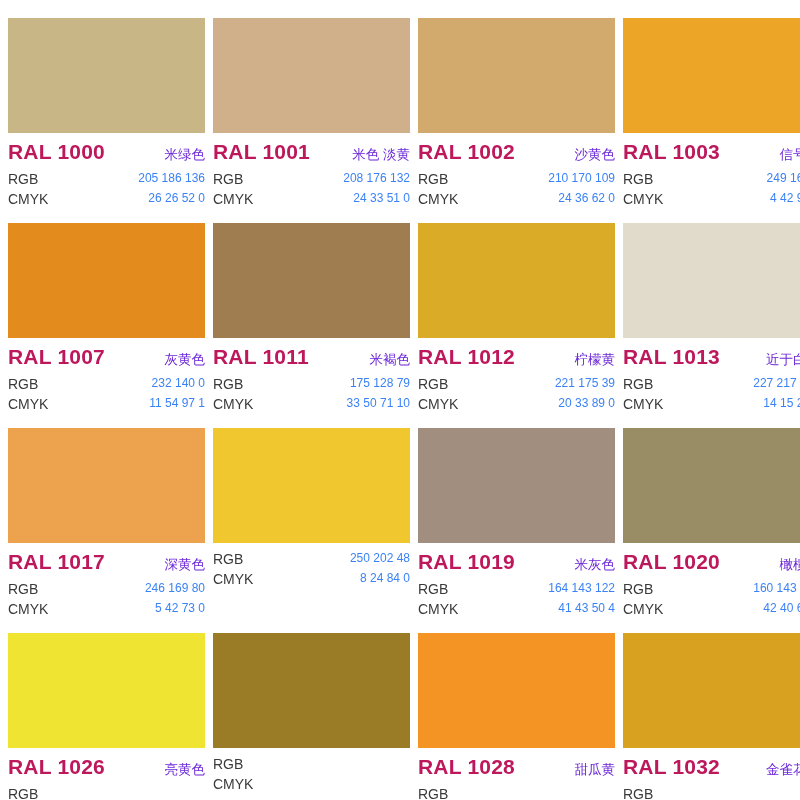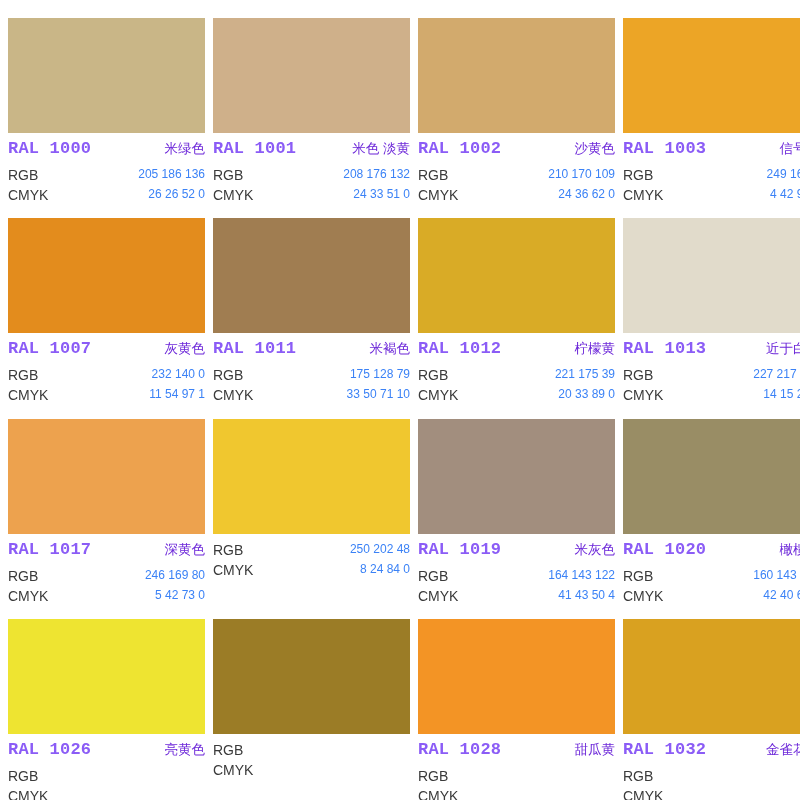--- a/index.html
+++ b/index.html
@@ -45,26 +45,25 @@
     padding-bottom: 13px;
   }
   .meta-title-row {
     display: flex;
     align-items: baseline;
     justify-content: space-between;
     margin-bottom: 7px;
     line-height: 1.1;
   }
   .ral-code {
-    font-size: 17px;
+    font-size: 21px;
     font-weight: bold;
-    color: #8b5cf6;
+    color: #be185d;
     letter-spacing: 0.2px;
     white-space: nowrap;
-    font-family: Liberation Mono, monospace;
   }
   .ral-name {
     font-size: 13.5px;
     color: #6d28d9;
     white-space: nowrap;
     font-weight: normal;
   }
   .meta-row {
     display: flex;
     align-items: flex-start;

